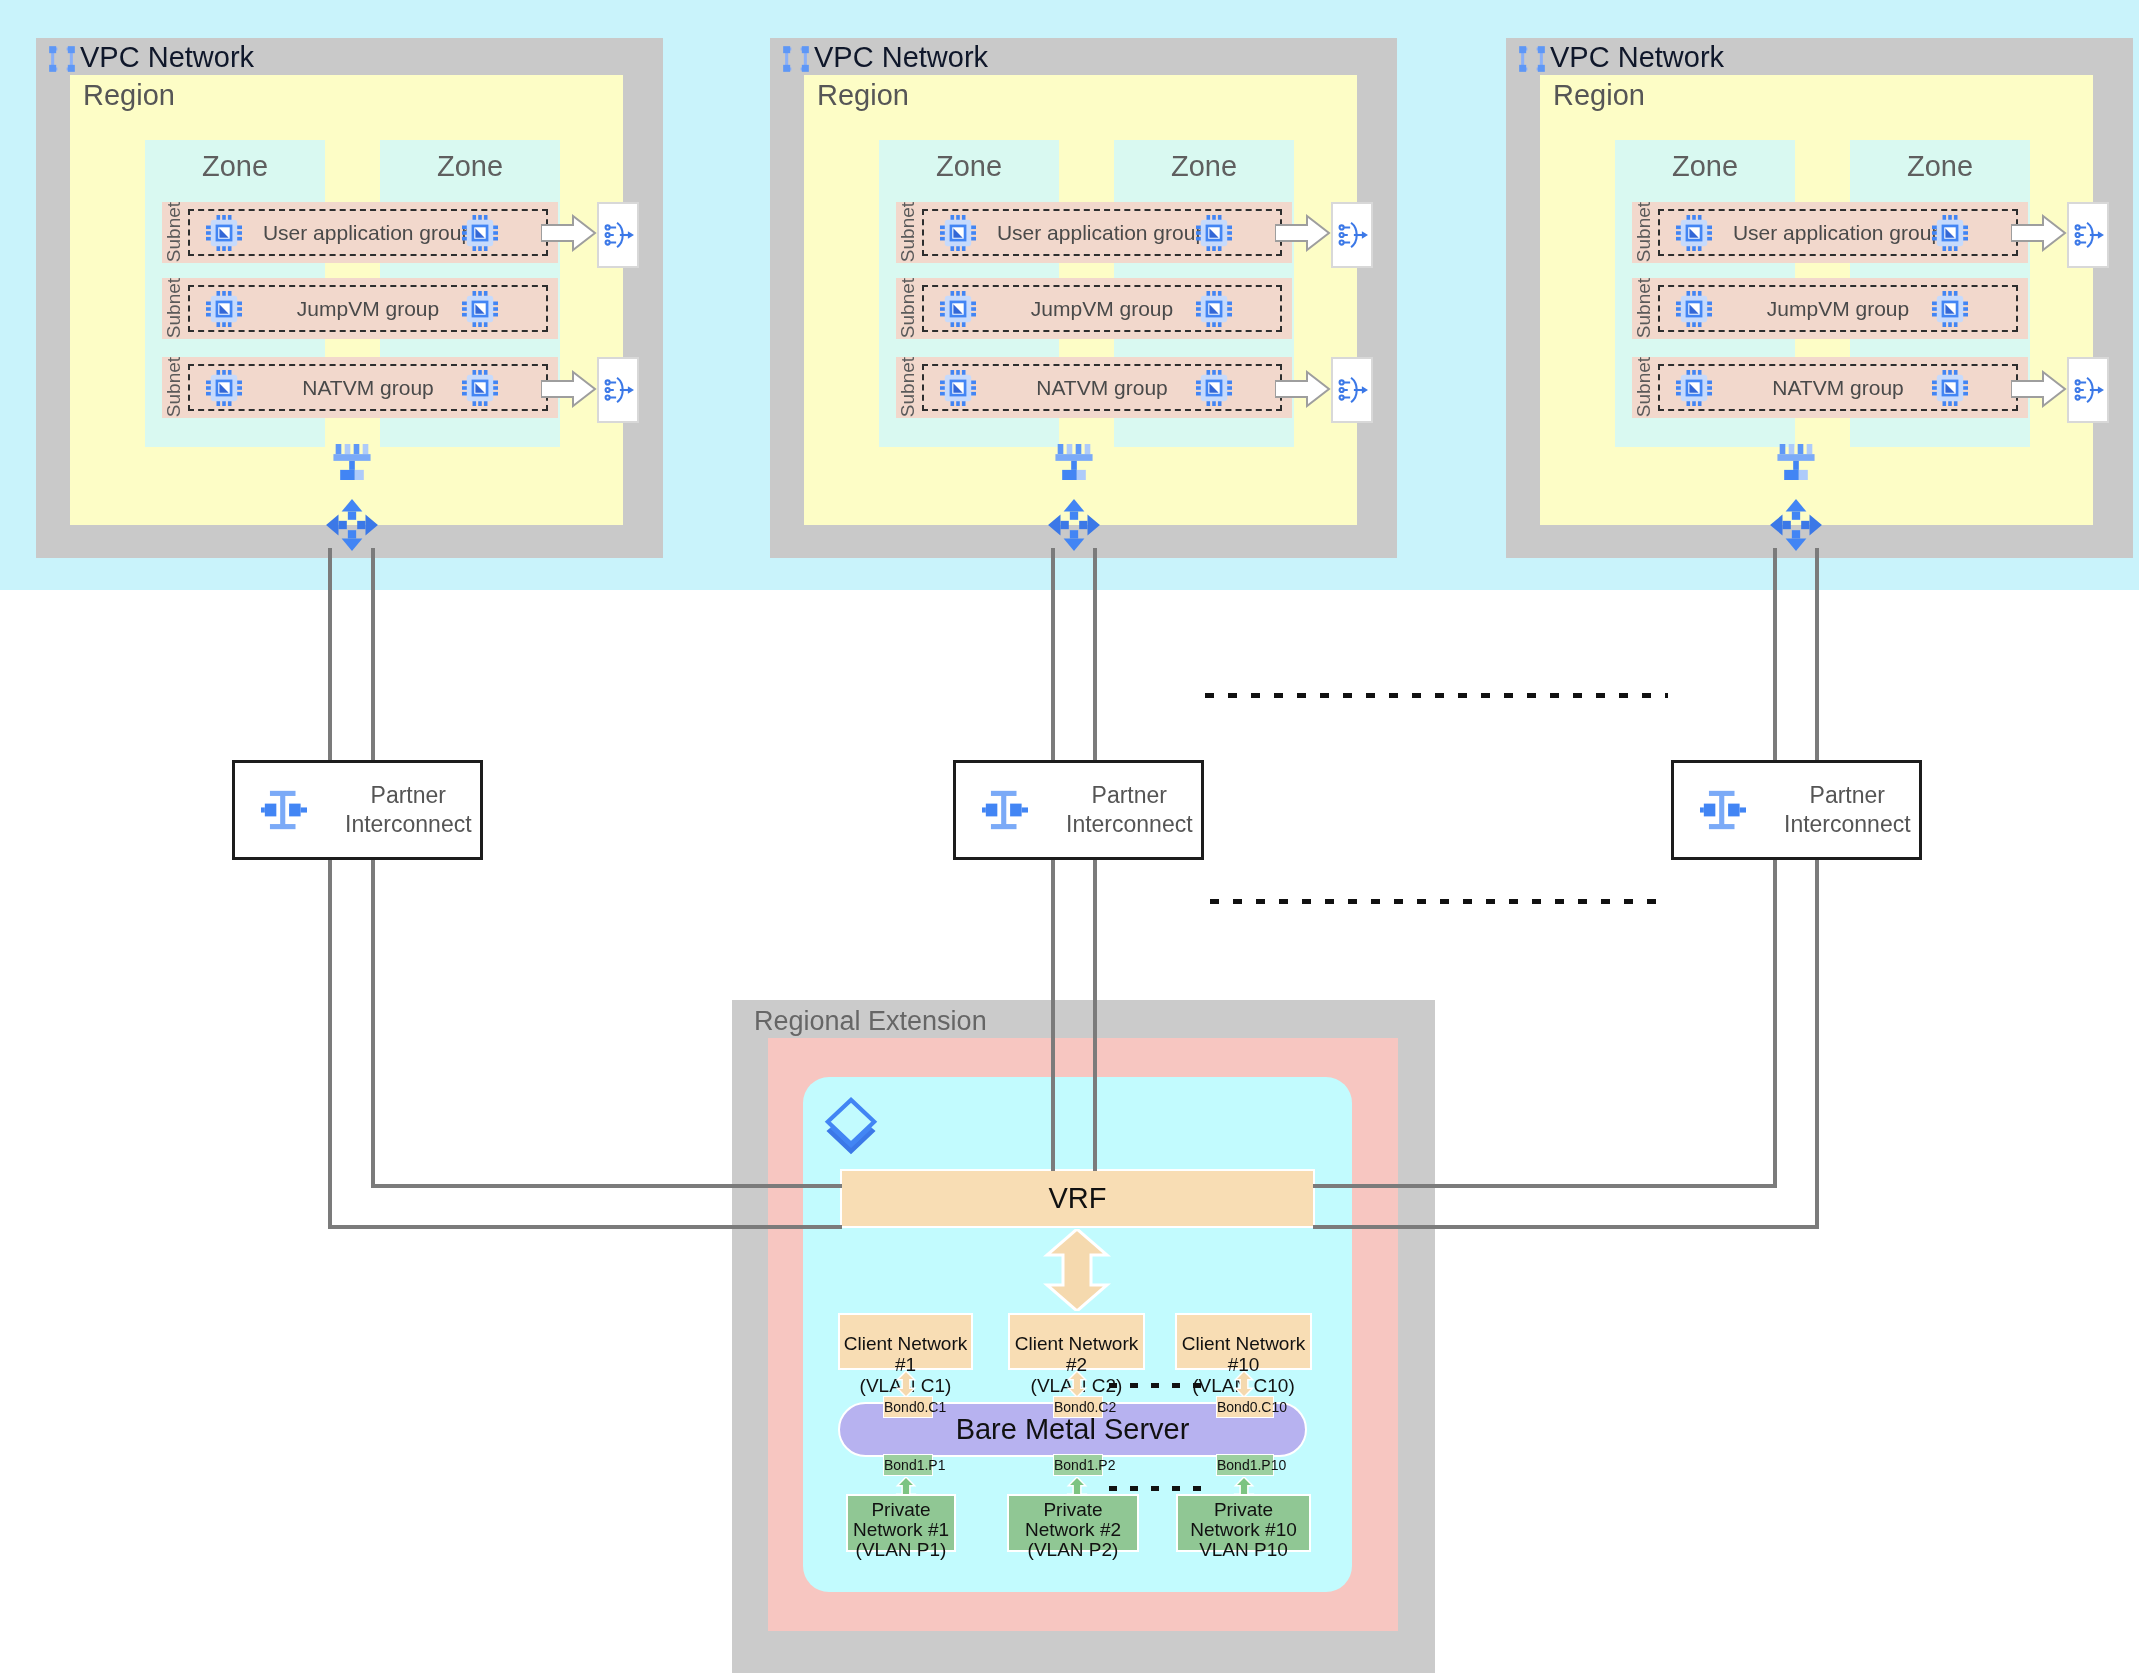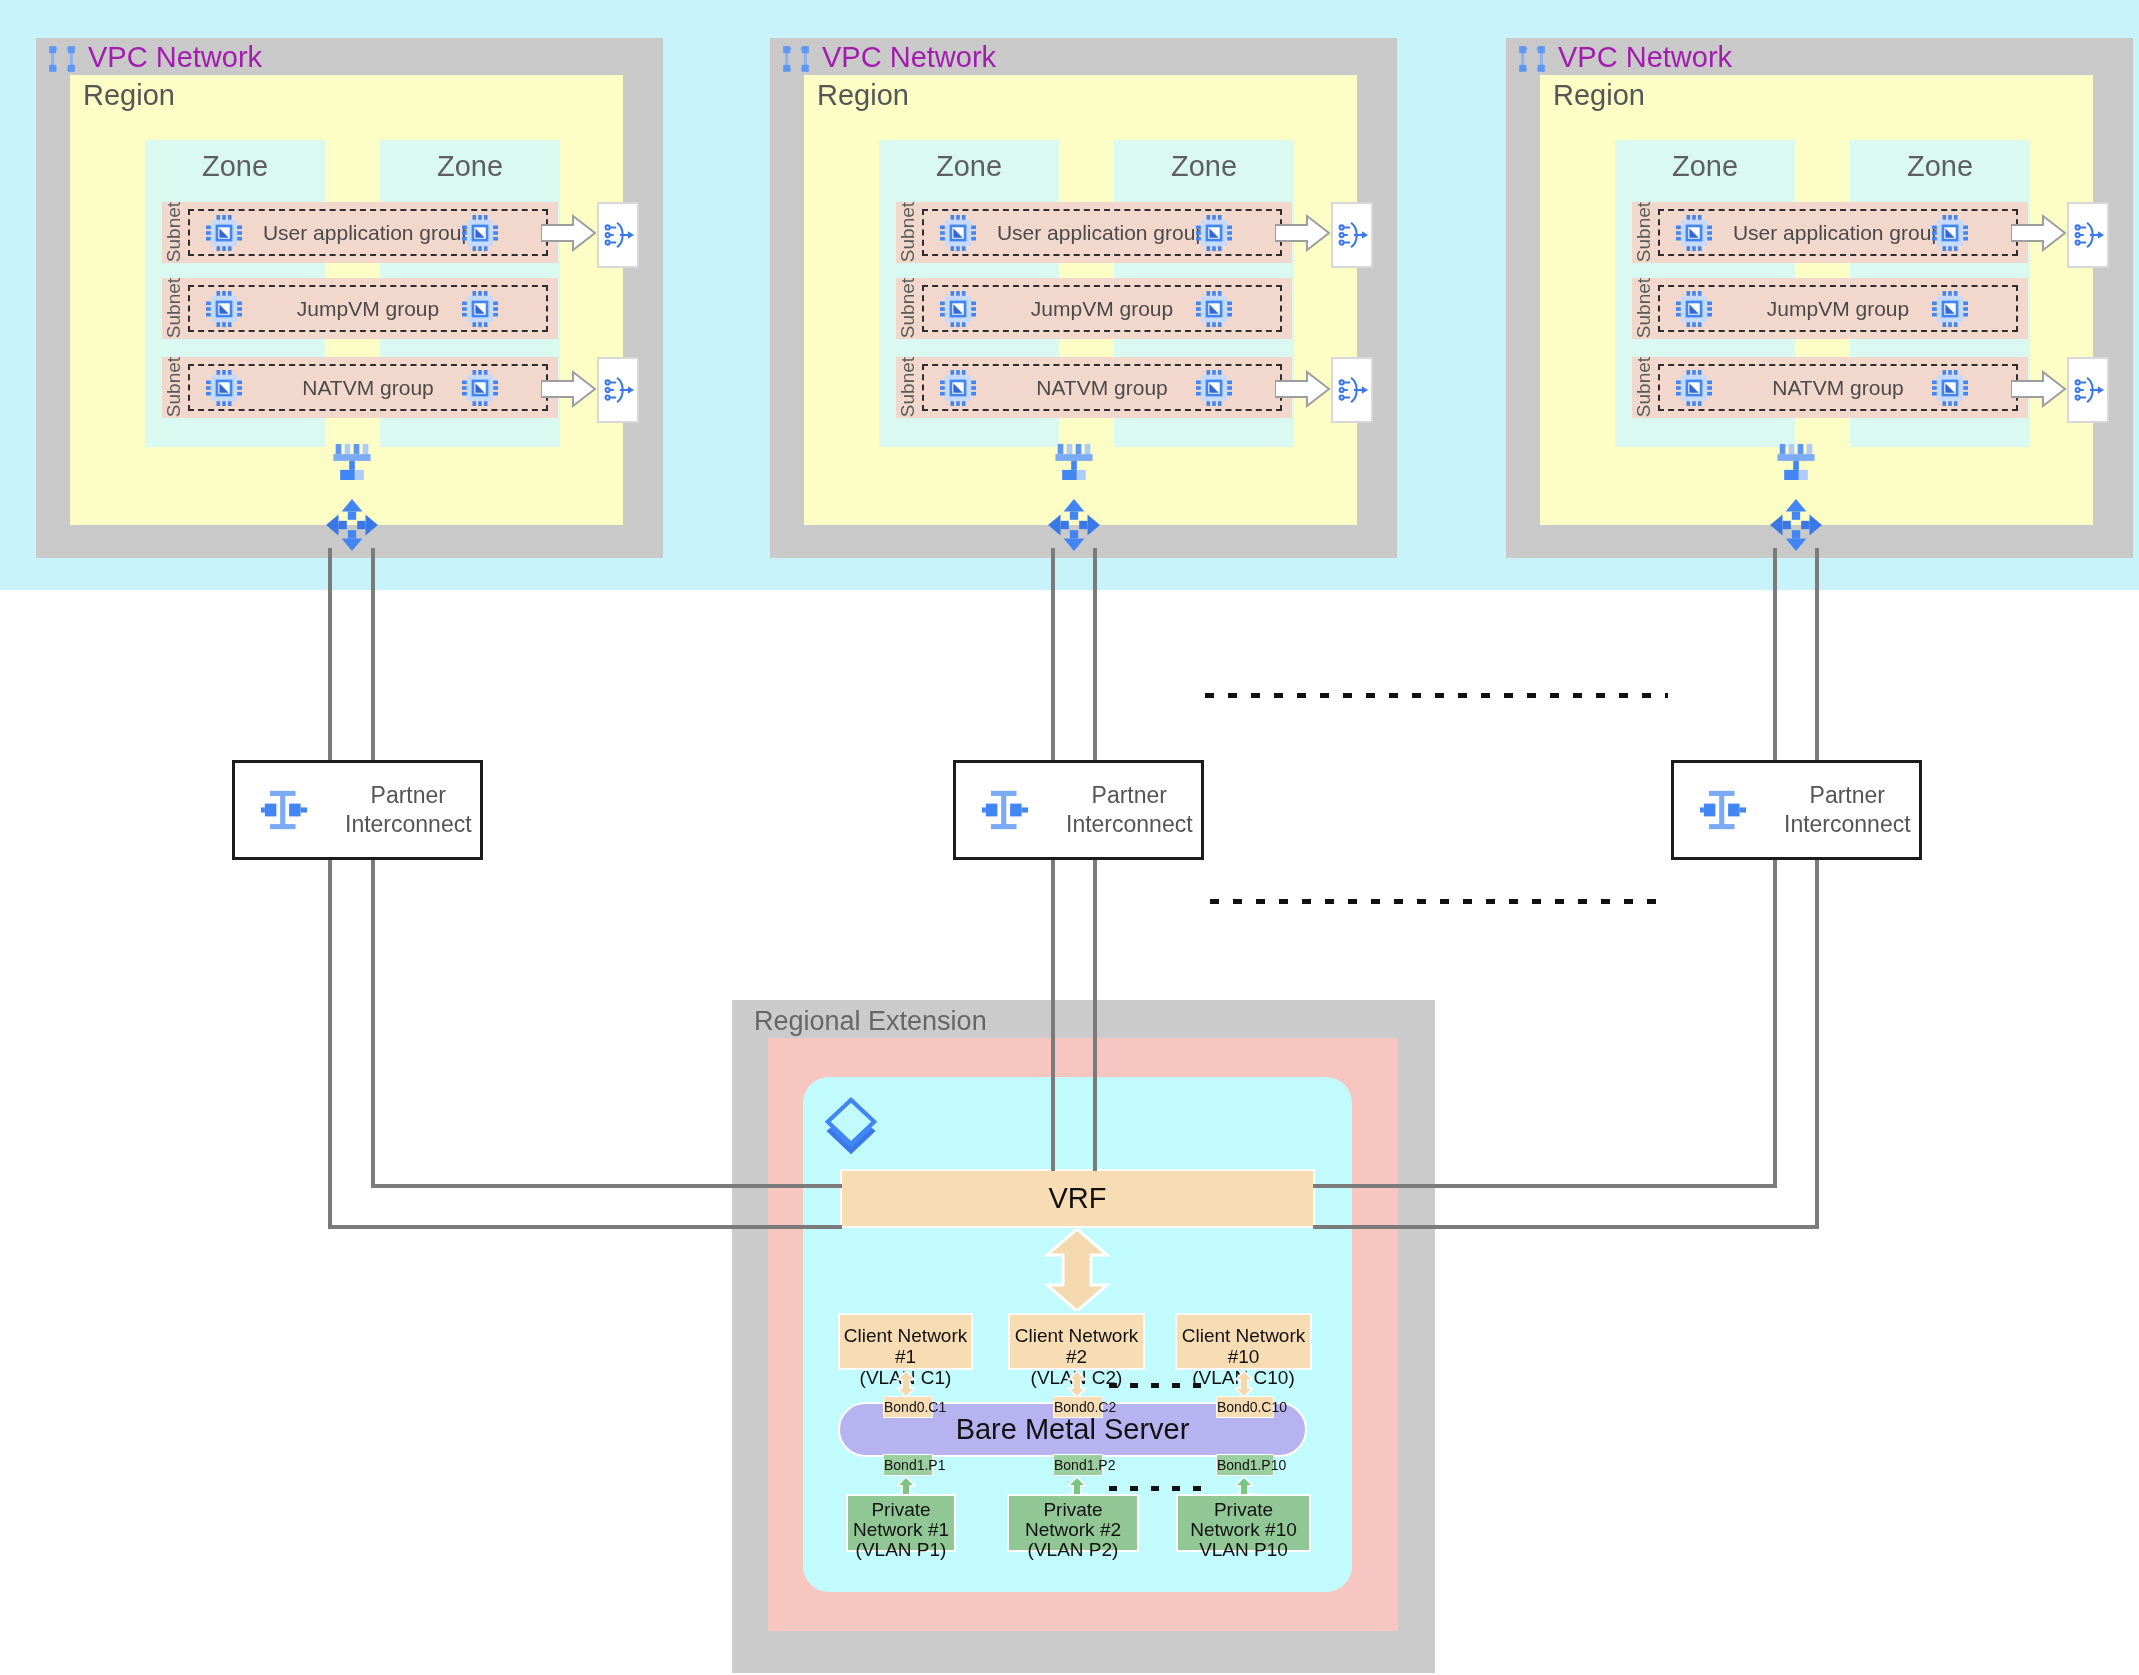--- a/index.html
+++ b/index.html
@@ -4,21 +4,21 @@
 <style>
   html,body{margin:0;padding:0;background:#fff;}
   .canvas{position:relative;width:2139px;height:1675px;background:#ffffff;overflow:hidden;
           font-family:"Liberation Sans",sans-serif;}
   .top-band{position:absolute;left:0;top:0;width:2139px;height:590px;background:#c9f3fb;z-index:0;}
 
   
   .vpc{position:absolute;top:38px;width:627px;height:520px;background:#c9c9c9;z-index:1;}
   #vpc1{left:36px}#vpc2{left:770px}#vpc3{left:1506px}
   .vpc-icon{position:absolute;left:12px;top:7px;width:28px;height:28px;}
-  .vpc-title{position:absolute;left:52px;top:3px;font-size:29px;color:#a21caf;}
+  .vpc-title{position:absolute;left:44px;top:3px;font-size:29px;color:#0f172a;}
   .region{position:absolute;left:34px;top:37px;width:553px;height:450px;background:#fdfdc6;}
   .region-label{position:absolute;left:13px;top:4px;font-size:29px;color:#565656;}
   .zone{position:absolute;top:65px;width:180px;height:307px;background:#d9f9f1;}
   .zone.z1{left:75px}.zone.z2{left:310px}
   .zone-label{display:block;text-align:center;margin-top:10px;font-size:29px;color:#5f5f5f;}
   .subnet-row{position:absolute;left:92px;width:396px;height:61px;background:#f2d8cc;}
   .sr1{top:127px}.sr2{top:203px}.sr3{top:282px}
   .subnet-side{position:absolute;left:-19px;top:20px;width:62px;height:20px;line-height:20px;
                text-align:center;font-size:19px;color:#5a5a5a;transform:rotate(-90deg);}
   .dashed{position:absolute;left:26px;top:7px;right:10px;bottom:7px;border:2.5px dashed #2e2e2e;}
@@ -63,21 +63,21 @@
   .re{position:absolute;left:732px;top:1000px;width:703px;height:673px;background:#cbcbcb;z-index:1;}
   .re-title{position:absolute;left:22px;top:6px;font-size:27px;color:#666;}
   .re-pink{position:absolute;left:36px;top:38px;width:630px;height:593px;background:#f7c6c1;}
   .re-cyan{position:absolute;left:35px;top:39px;width:549px;height:515px;background:#c2fbfe;border-radius:26px;}
   .layers-icon{position:absolute;left:17px;top:19px;width:62px;height:62px;}
   .vrf{position:absolute;left:37px;top:92px;width:475px;height:59px;background:#f8ddb4;
        border:2px solid #fff;box-sizing:border-box;display:flex;align-items:center;justify-content:center;
        font-size:29px;color:#111;}
   .big-arrow{position:absolute;left:234px;top:152px;width:80px;height:82px;}
   .netbox{position:absolute;box-sizing:border-box;border:2px solid #fff;text-align:center;
-          color:#111;font-size:19px;line-height:21px;padding-top:10px;}
+          color:#111;font-size:19px;line-height:21px;padding-top:18px;}
   .cn{top:236px;height:57px;background:#f8ddb4;}
   #cn1{left:35px;width:135px}#cn2{left:205px;width:137px}#cn3{left:372px;width:137px}
   .pn{top:417px;height:58px;background:#90c794;padding-top:4px;line-height:20px;}
   #pn1{left:43px;width:110px}#pn2{left:204px;width:132px}#pn3{left:373px;width:135px}
   .bond-arrow{position:absolute;width:22px;height:26px;}
   .bond-arrow.r1{top:294px}.bond-arrow.r2{top:400px}
   .bax1{left:92px}.bax2{left:263px}.bax3{left:430px}
   .bond{position:absolute;height:20px;line-height:20px;font-size:14px;color:#111;text-align:center;
         border:1.5px solid #fff;box-sizing:content-box;z-index:2;}
   .bond.tan{background:#f8ddb4}.bond.grn{background:#9ccf9f}

